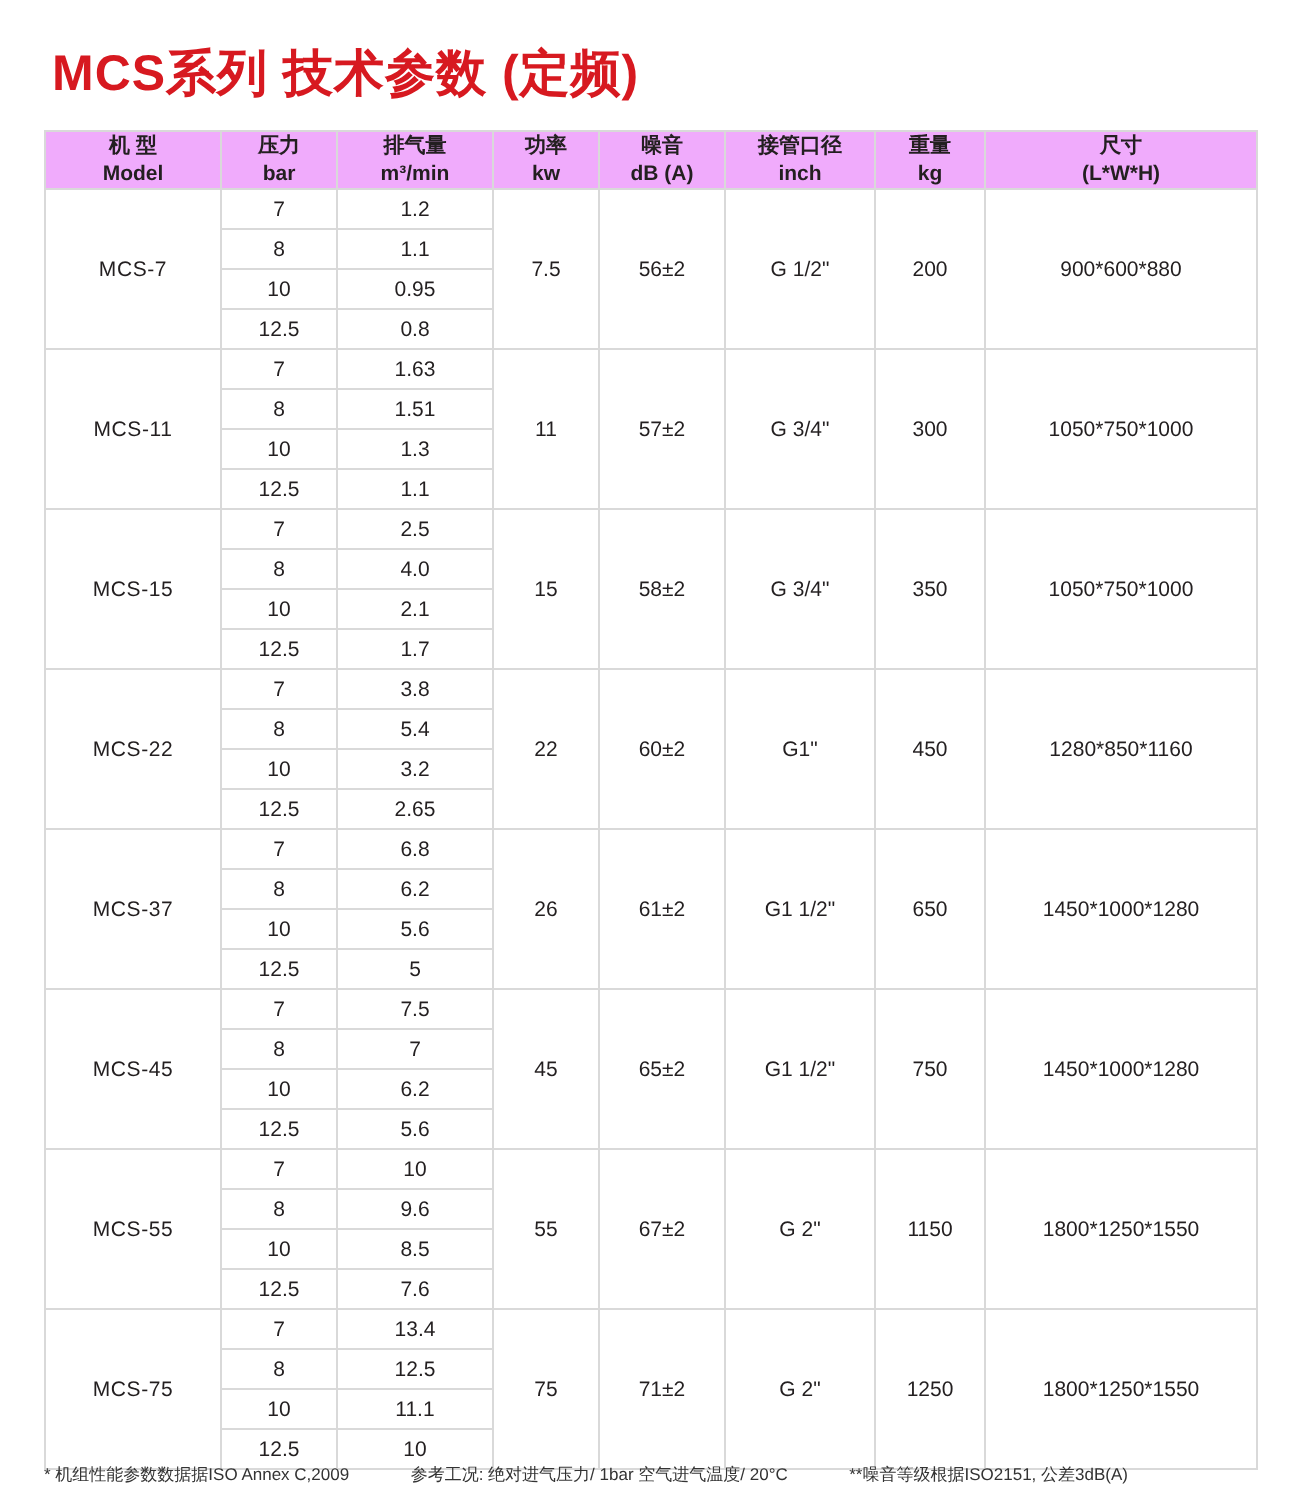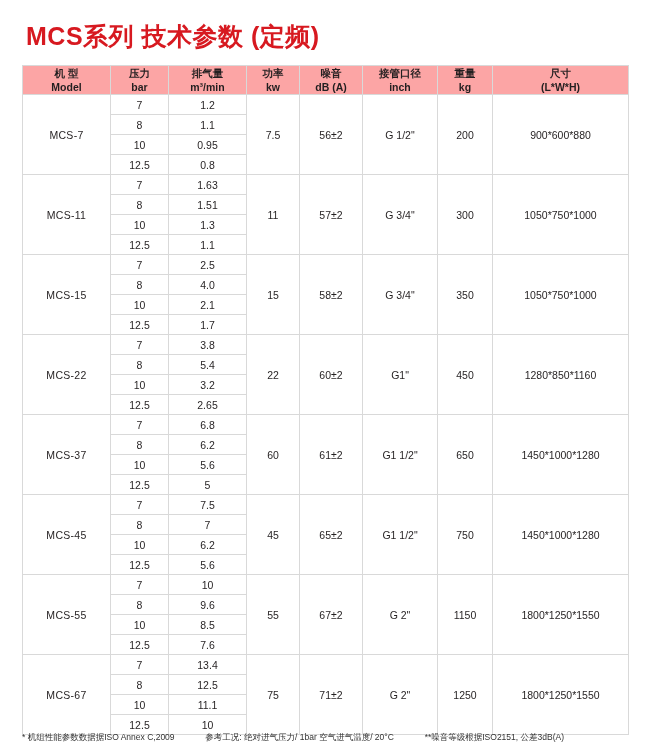--- a/index.html
+++ b/index.html
@@ -36,21 +36,21 @@
   table.spec th, table.spec td {
     border: 1px solid #d9d9d9;
     text-align: center;
     vertical-align: middle;
     font-size: 10.5px;
     color: #231f20;
     padding: 0;
     height: 19px;
   }
   thead th {
-    background: #fca5a5;
+    background: #f0abfc;
     color: #ffffff;
     font-weight: bold;
     font-size: 11px;
     border: 1px solid #d71920;
     height: 17px;
     line-height: 14px;
     padding: 4px 0;
   }
   thead th .l1 { display: block; }
   thead th .l2 { display: block; }
@@ -220,21 +220,21 @@
           <td class="flow">3.2</td>
         </tr>
         <tr>
           <td class="bar">12.5</td>
           <td class="flow">2.65</td>
         </tr>
         <tr class="grp-start group-sep">
           <td class="model" rowspan="4">MCS-37</td>
           <td class="bar">7</td>
           <td class="flow">6.8</td>
-          <td rowspan="4">60</td>
+          <td rowspan="4">26</td>
           <td rowspan="4">61±2</td>
           <td rowspan="4">G1 1/2"</td>
           <td rowspan="4">650</td>
           <td rowspan="4">1450*1000*1280</td>
         </tr>
         <tr>
           <td class="bar">8</td>
           <td class="flow">6.2</td>
         </tr>
         <tr>
@@ -283,21 +283,21 @@
         </tr>
         <tr>
           <td class="bar">10</td>
           <td class="flow">8.5</td>
         </tr>
         <tr>
           <td class="bar">12.5</td>
           <td class="flow">7.6</td>
         </tr>
         <tr class="grp-start group-sep">
-          <td class="model" rowspan="4">MCS-67</td>
+          <td class="model" rowspan="4">MCS-75</td>
           <td class="bar">7</td>
           <td class="flow">13.4</td>
           <td rowspan="4">75</td>
           <td rowspan="4">71±2</td>
           <td rowspan="4">G 2"</td>
           <td rowspan="4">1250</td>
           <td rowspan="4">1800*1250*1550</td>
         </tr>
         <tr>
           <td class="bar">8</td>

